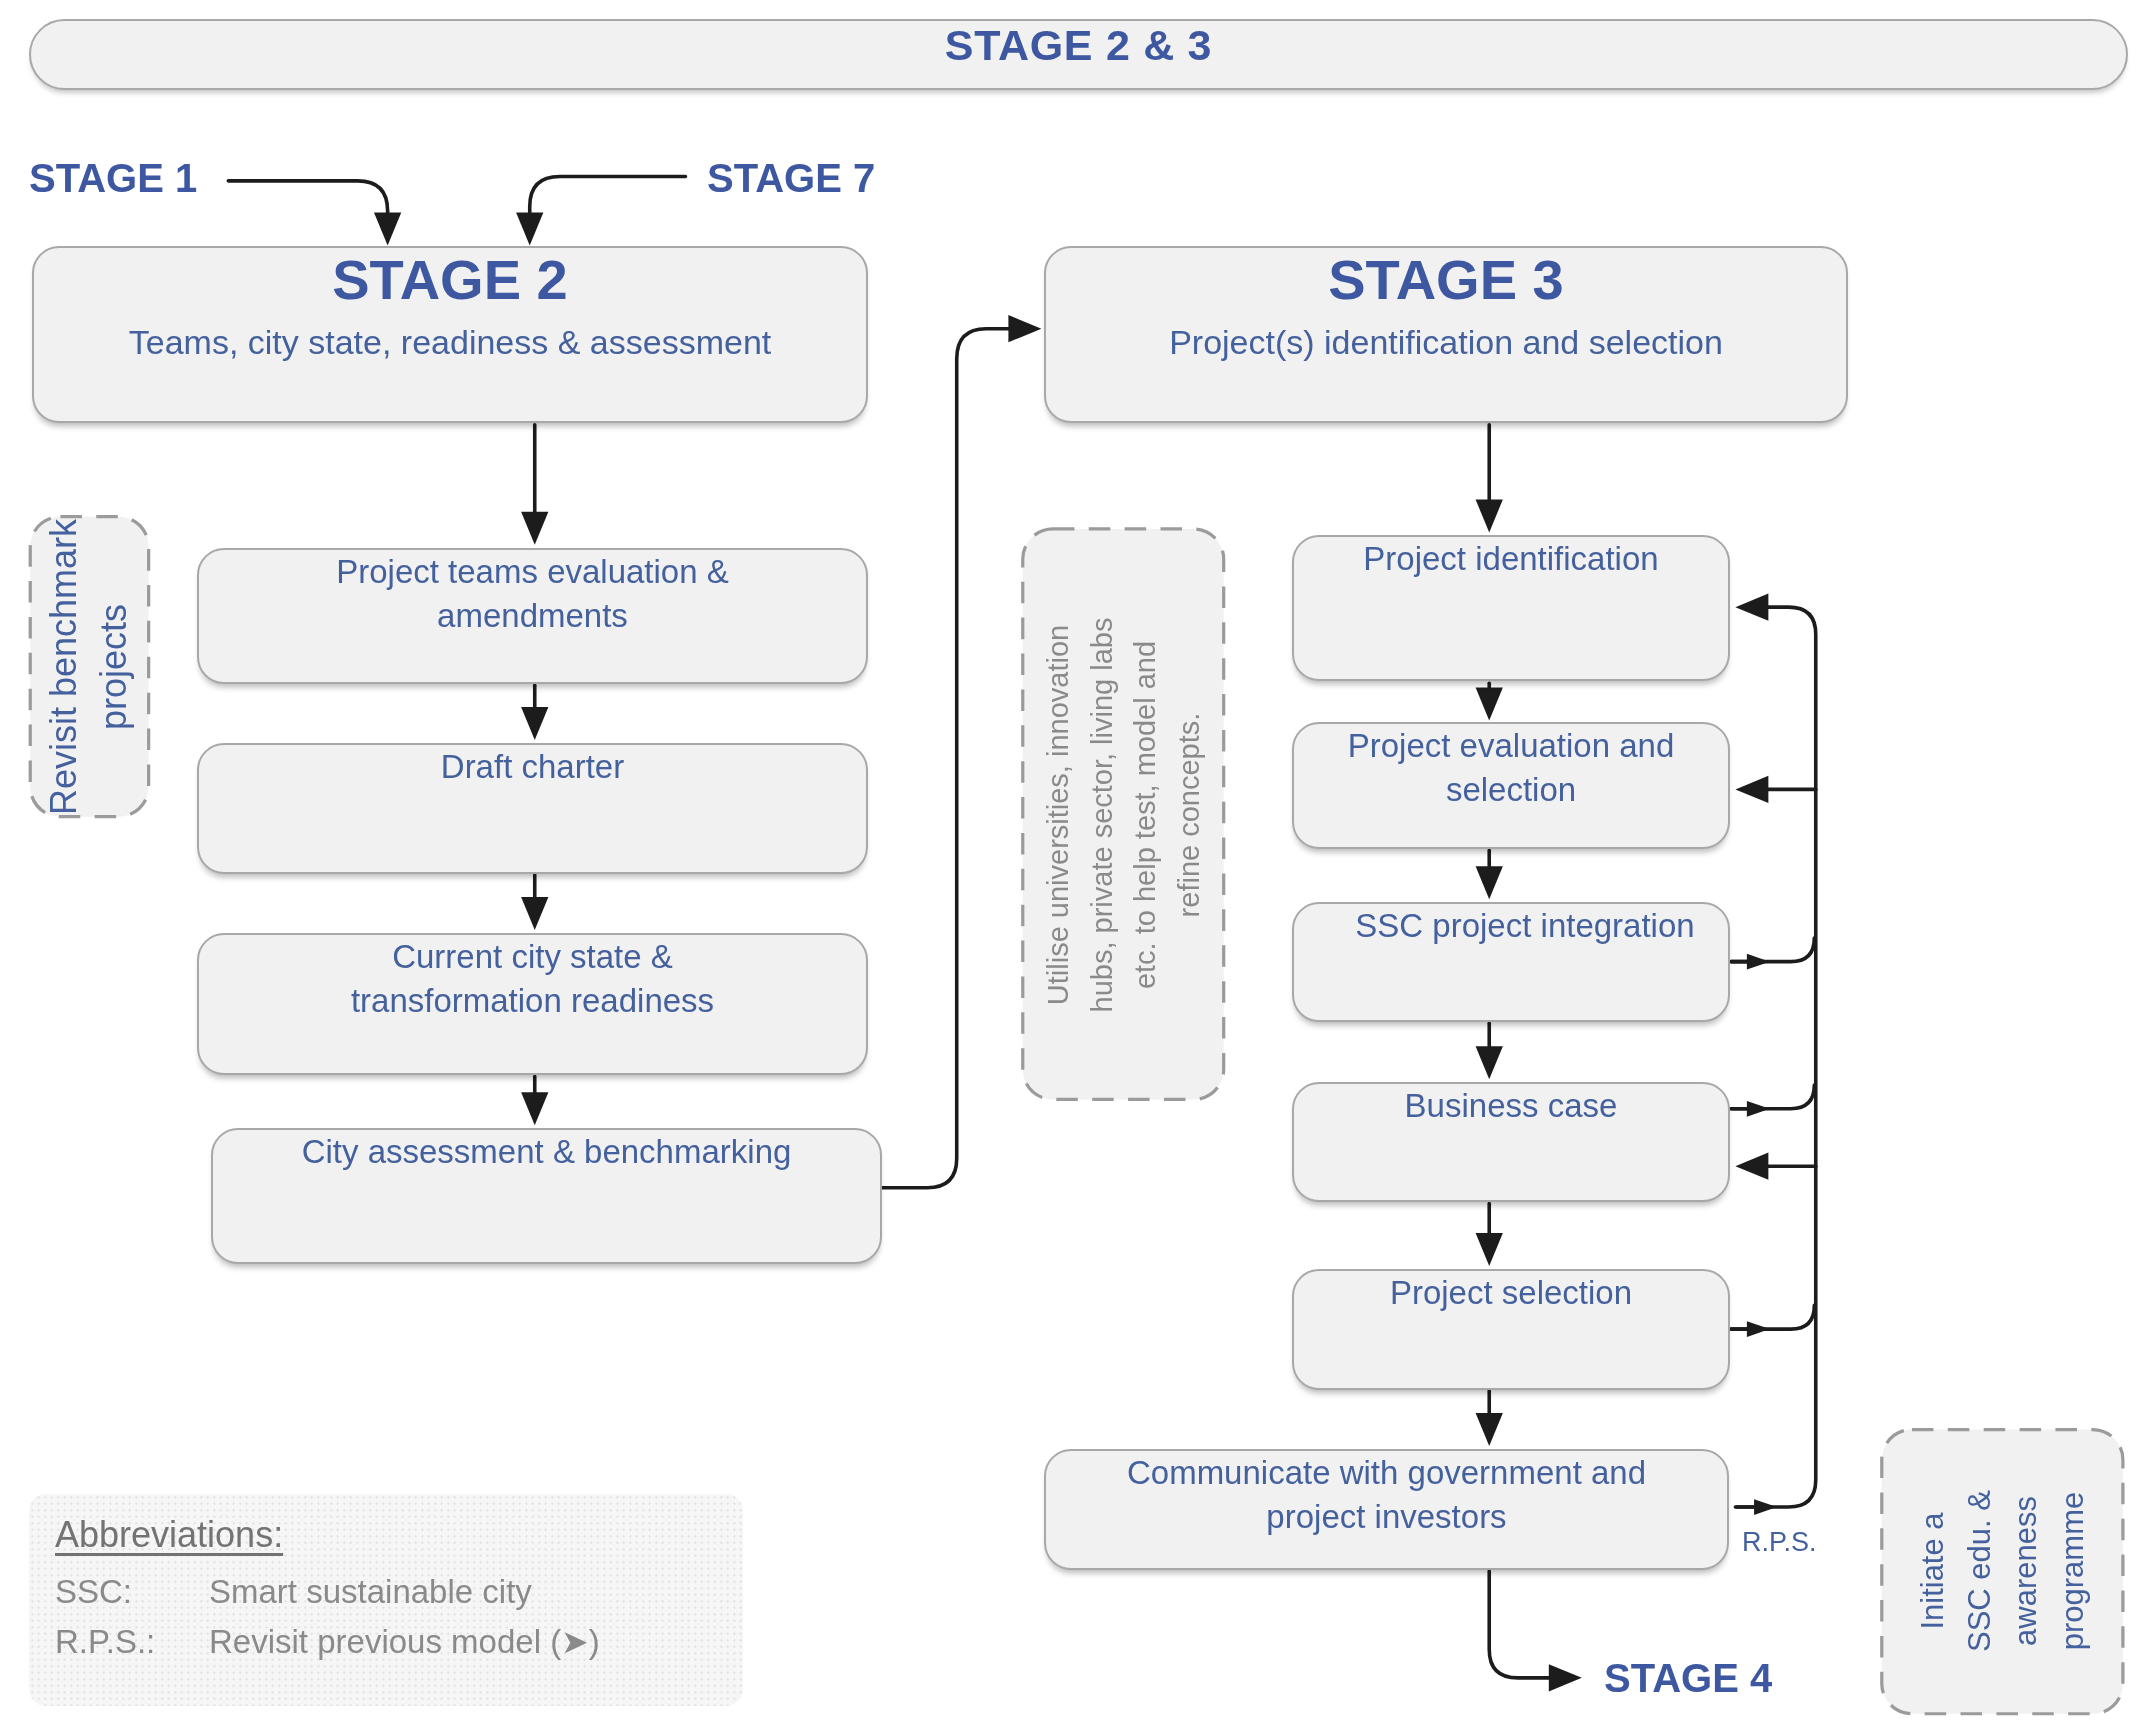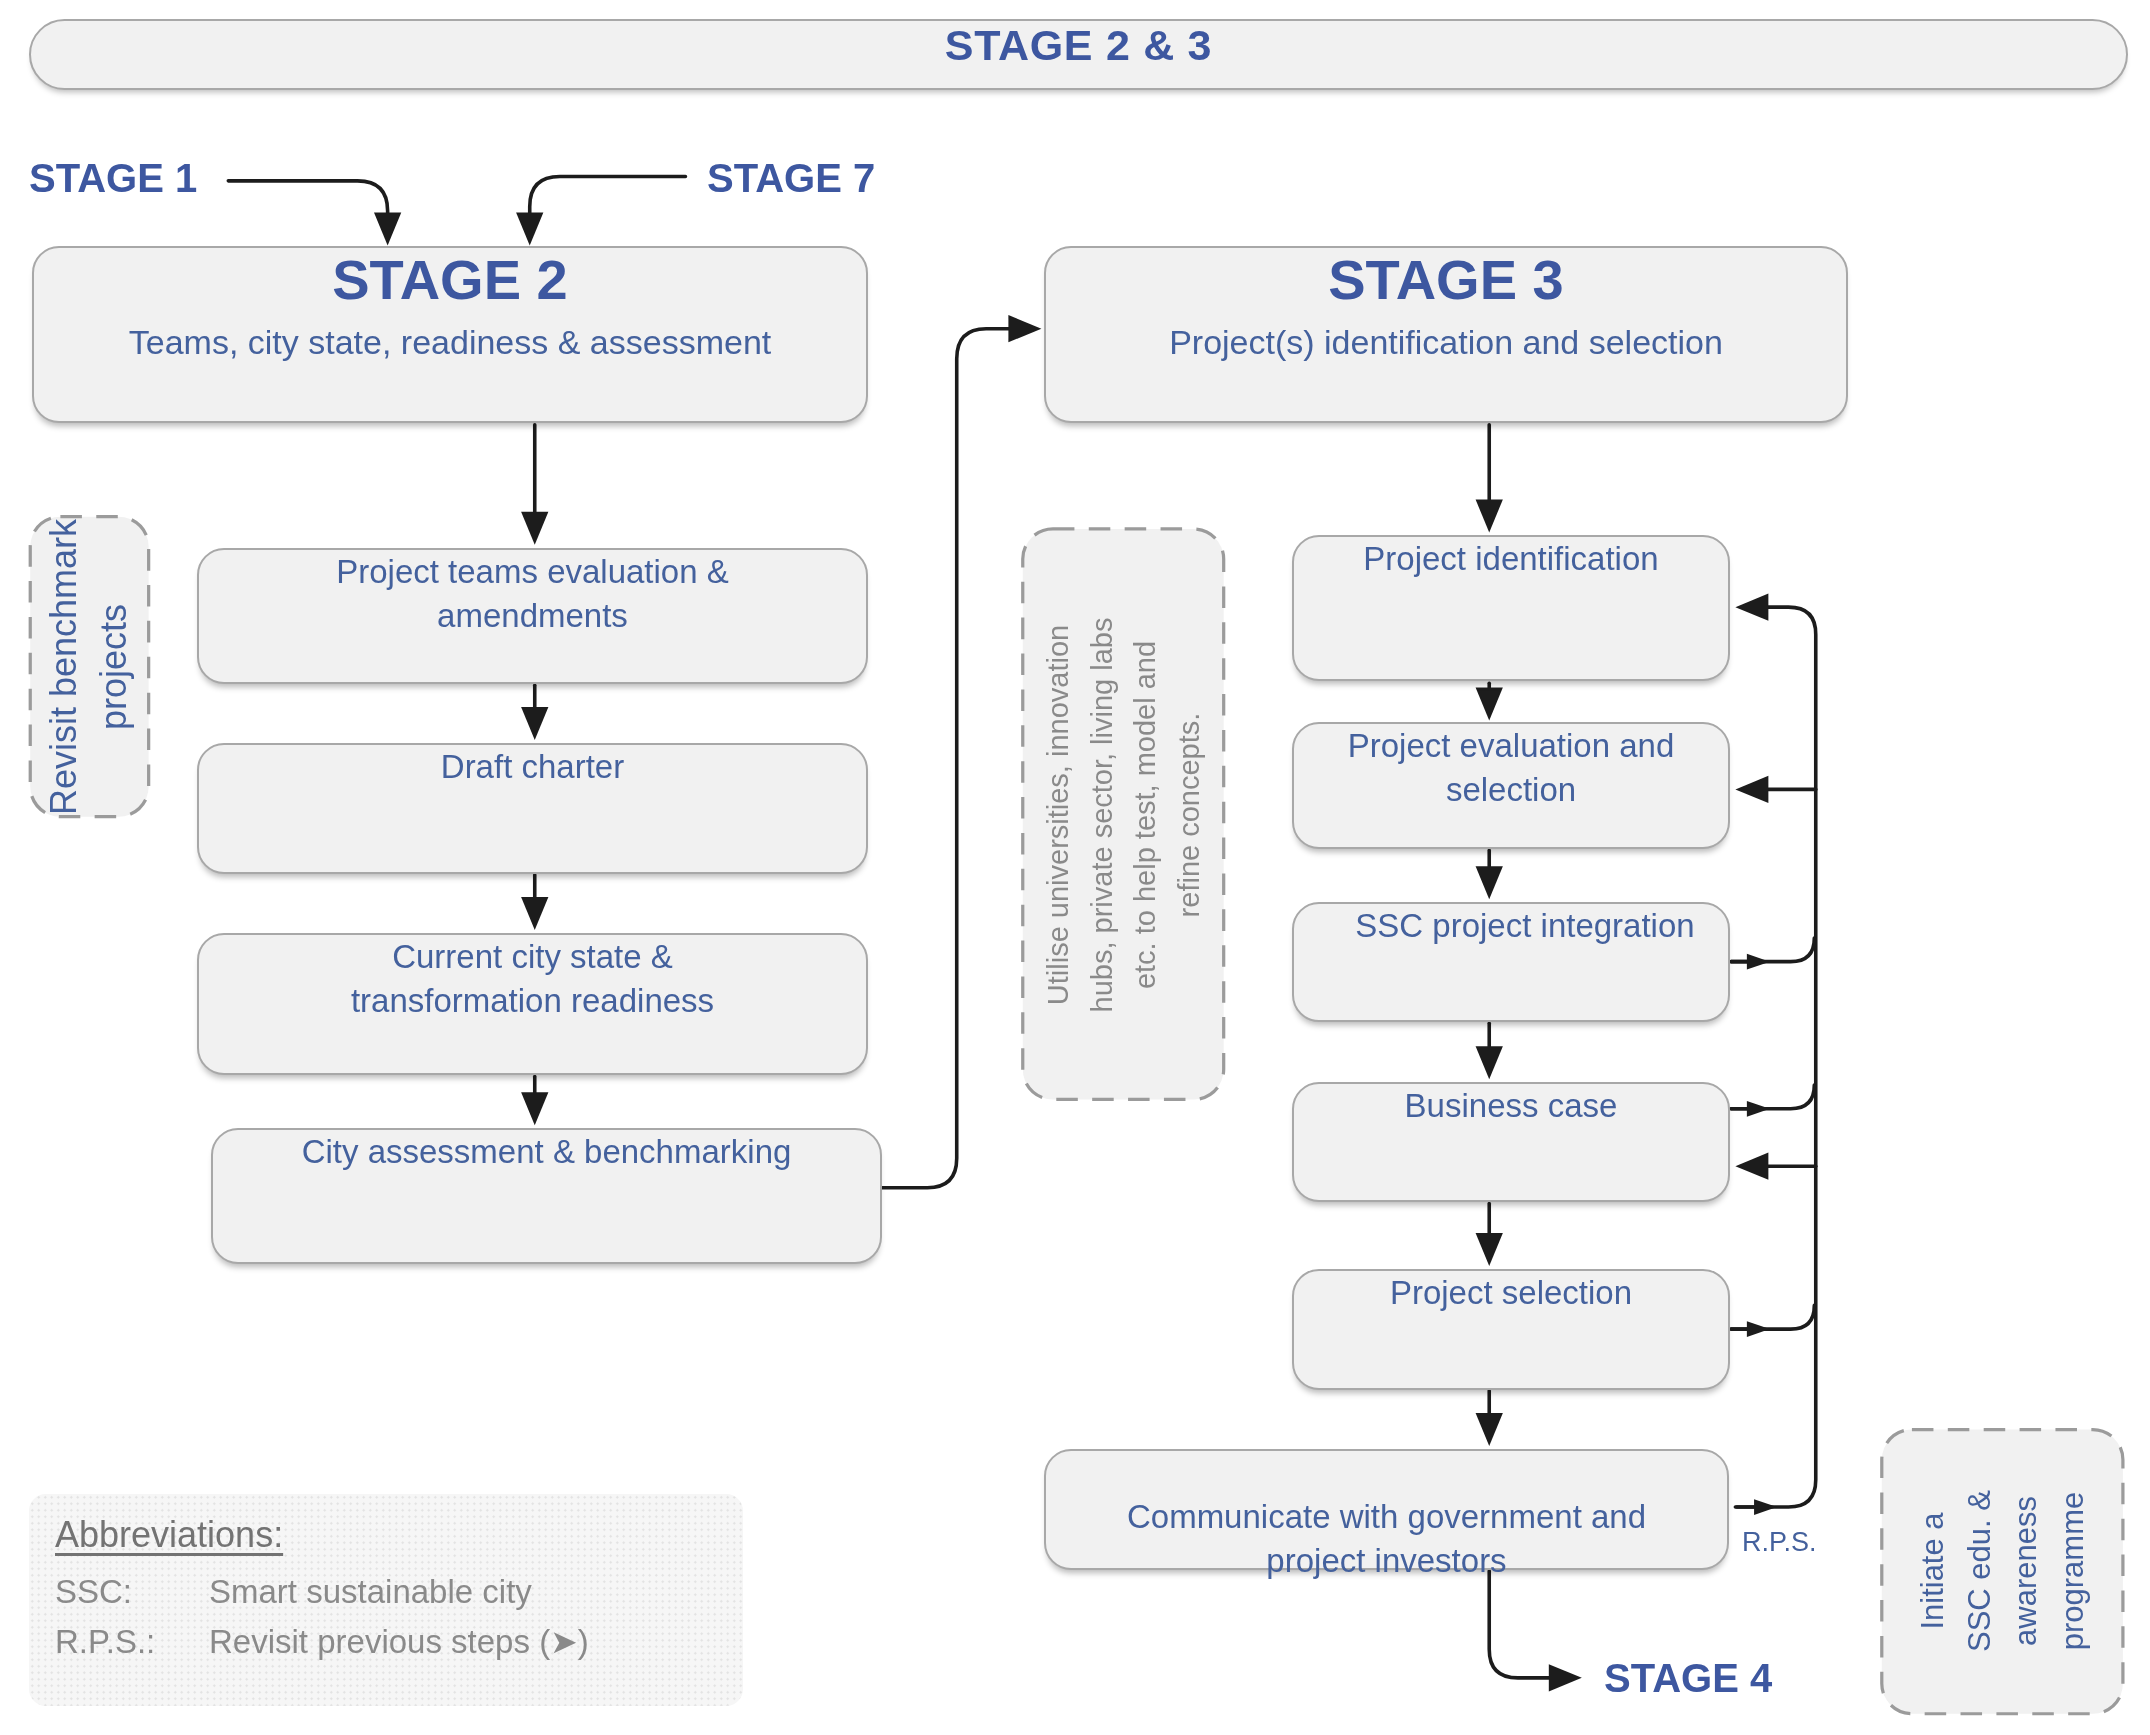--- a/index.html
+++ b/index.html
@@ -146,21 +146,21 @@
 
   <div class="box" style="left:1292px;top:1082px;width:438px;height:120px;">
     <div class="step-text">Business case</div>
   </div>
 
   <div class="box" style="left:1292px;top:1269px;width:438px;height:121px;">
     <div class="step-text">Project selection</div>
   </div>
 
   <div class="box" style="left:1044px;top:1449px;width:685px;height:121px;">
-    <div class="step-text" style="max-width:596px;margin-top:44px;">Communicate with government and project investors</div>
+    <div class="step-text" style="max-width:596px;">Communicate with government and project investors</div>
   </div>
 
   <div class="note note-left note-blue" style="left:30px;top:517px;width:118px;height:300px;">
     <div class="rot" style="width:294px;">
       <div class="note-line">Revisit benchmark</div>
       <div class="note-line">projects</div>
     </div>
   </div>
 
   <div class="note note-mid" style="left:1023px;top:529px;width:201px;height:571px;">
@@ -182,18 +182,18 @@
   </div>
 
   <div class="abbrev">
     <div class="abbrev-title">Abbreviations:</div>
     <div class="abbrev-row">
       <span class="abbrev-key">SSC:</span>
       <span class="abbrev-val">Smart sustainable city</span>
     </div>
     <div class="abbrev-row">
       <span class="abbrev-key">R.P.S.:</span>
-      <span class="abbrev-val">Revisit previous steps (➤)</span>
+      <span class="abbrev-val">Revisit previous model (➤)</span>
     </div>
   </div>
 
 </div>
 
 
 </body></html>

